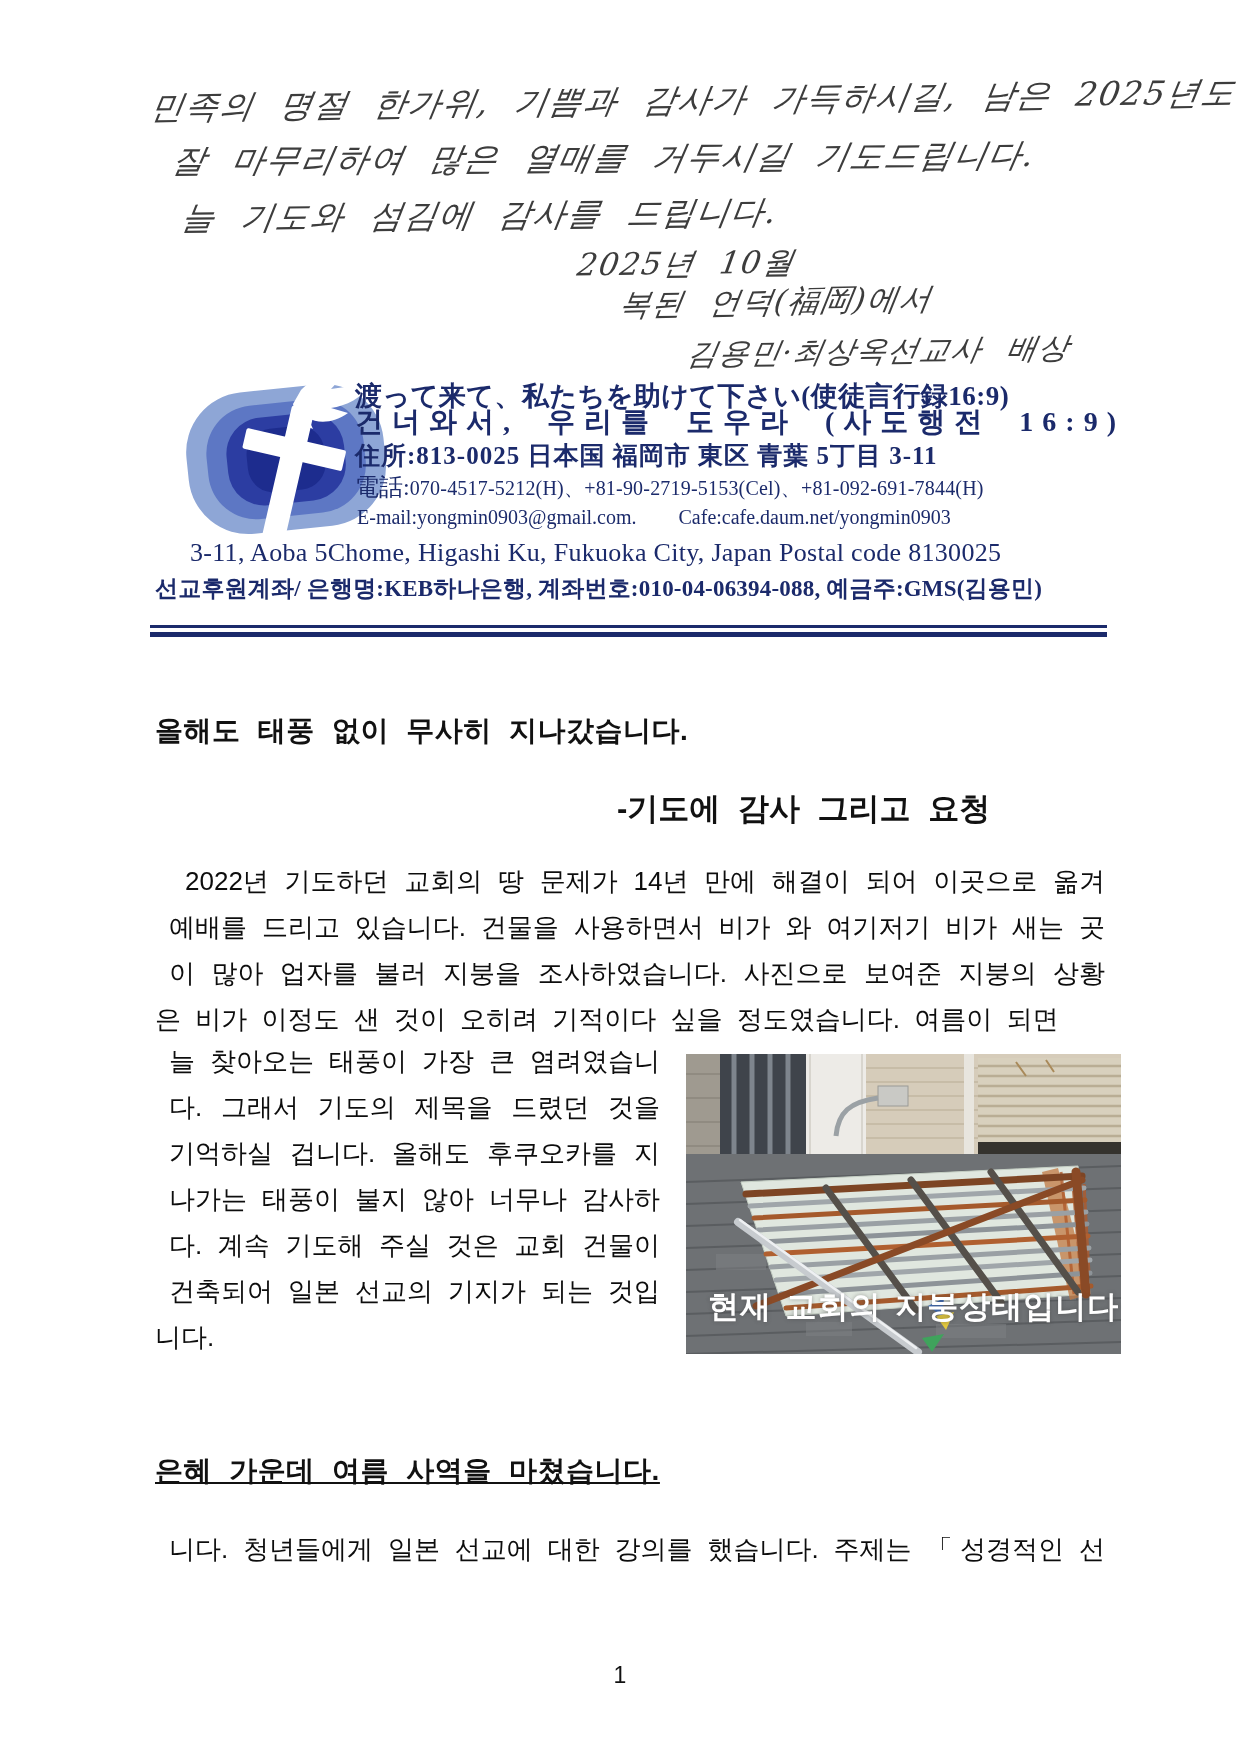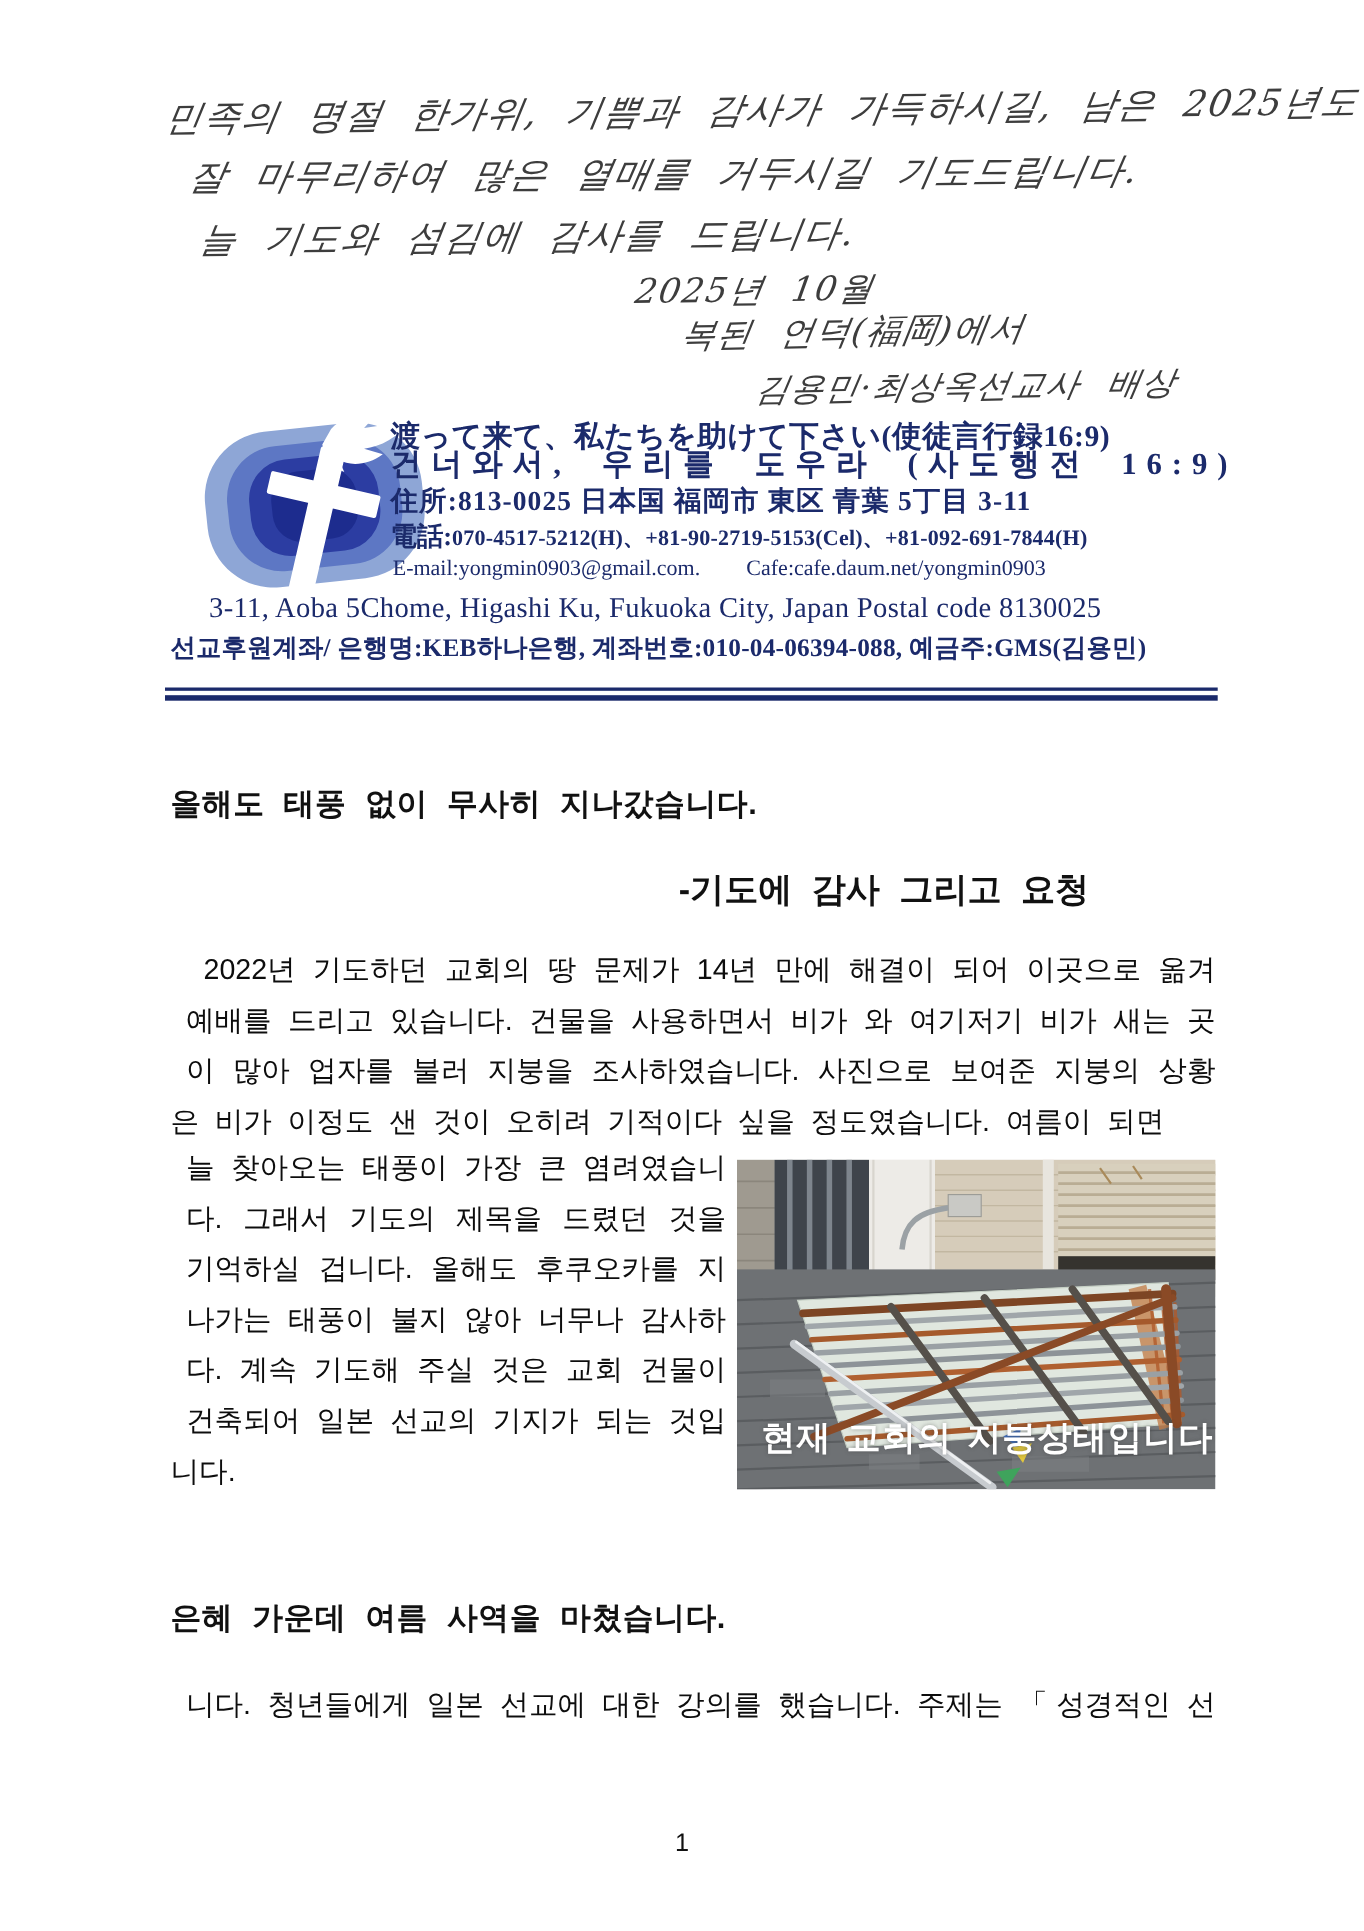--- a/index.html
+++ b/index.html
@@ -18,42 +18,42 @@
   .hw3{left:182px;top:193px;font-size:33px;transform:skewX(-9deg) rotate(-0.6deg);}
   .hw-date{left:578px;top:243px;font-size:31px;}
   .hw-place{left:620px;top:281px;font-size:31px;transform:skewX(-10deg) rotate(-1.2deg);}
   .hw-sign{left:688px;top:331px;font-size:30px;transform:skewX(-11deg) rotate(-1deg);}
   
   .logo{position:absolute;left:185px;top:372px;width:205px;height:172px;}
   .lh{position:absolute;color:#1b2a6b;font-family:"Liberation Serif","DejaVu Serif",serif;white-space:nowrap;}
   .lh-ja{left:355px;top:378px;font-size:27px;font-weight:bold;letter-spacing:.5px;}
   .lh-ko{left:355px;top:403px;font-size:28px;font-weight:bold;letter-spacing:9px;word-spacing:12px;}
   .lh-addr{left:355px;top:439px;font-size:25px;font-weight:bold;letter-spacing:1px;}
-  .lh-tel{left:355px;top:471px;font-size:24px;font-weight:bold;}
+  .lh-tel{left:355px;top:471px;font-size:24px;font-weight:normal;}
   .lh-tel .val{font-size:20px;letter-spacing:.2px;}
   .lh-mail{left:357px;top:506px;font-size:20px;}
   .lh-mail .gap{display:inline-block;width:42px;}
   .lh-en{left:190px;top:538px;font-size:26px;letter-spacing:.3px;}
   .lh-bank{left:155px;top:573px;font-size:23px;font-weight:bold;letter-spacing:.2px;}
   .rule{position:absolute;left:150px;top:625px;width:957px;}
   .rule .r1{height:3px;background:#1b2a6b;}
   .rule .r2{height:5px;background:#1b2a6b;margin-top:4px;}
   
   .h1a{position:absolute;left:155px;top:712px;font-size:28px;font-weight:bold;word-spacing:9px;letter-spacing:.5px;}
   .h1b{position:absolute;left:617px;top:788px;font-size:31px;font-weight:bold;word-spacing:9px;}
   .para{position:absolute;font-size:26px;line-height:46px;color:#0d0d0d;}
   .p1{left:155px;top:858px;width:950px;}
   .wrapzone{left:155px;top:1038px;width:505px;}
   .p2{left:155px;top:1526px;width:950px;}
   .jline{text-align:justify;text-align-last:justify;margin-left:14px;}
   .jlast{text-align:left;text-align-last:left;word-spacing:7px;}
   .indent{padding-left:16px;}
-  .h2a{position:absolute;left:155px;top:1452px;font-size:28px;font-weight:bold;word-spacing:9px;letter-spacing:.5px;}
-  
-  .photo{position:absolute;left:670px;top:1054px;width:516px;height:300px;overflow:hidden;}
+  .h2a{position:absolute;left:155px;top:1452px;font-size:28px;font-weight:bold;word-spacing:9px;letter-spacing:.5px;text-decoration:underline;}
+  
+  .photo{position:absolute;left:686px;top:1054px;width:516px;height:300px;overflow:hidden;}
   .photo svg{display:block;}
   .caption{
     position:absolute;left:22px;top:232px;width:400px;color:#ffffff;font-weight:bold;
     font-size:31px;letter-spacing:1px;word-spacing:4px;text-shadow:0 0 4px rgba(60,60,60,.45);
     font-family:"Liberation Sans",sans-serif;white-space:nowrap;
   }
   .pagenum{position:absolute;left:0;top:1662px;width:1240px;text-align:center;font-size:23px;color:#111;}
 </style>
 </head>
 <body>

